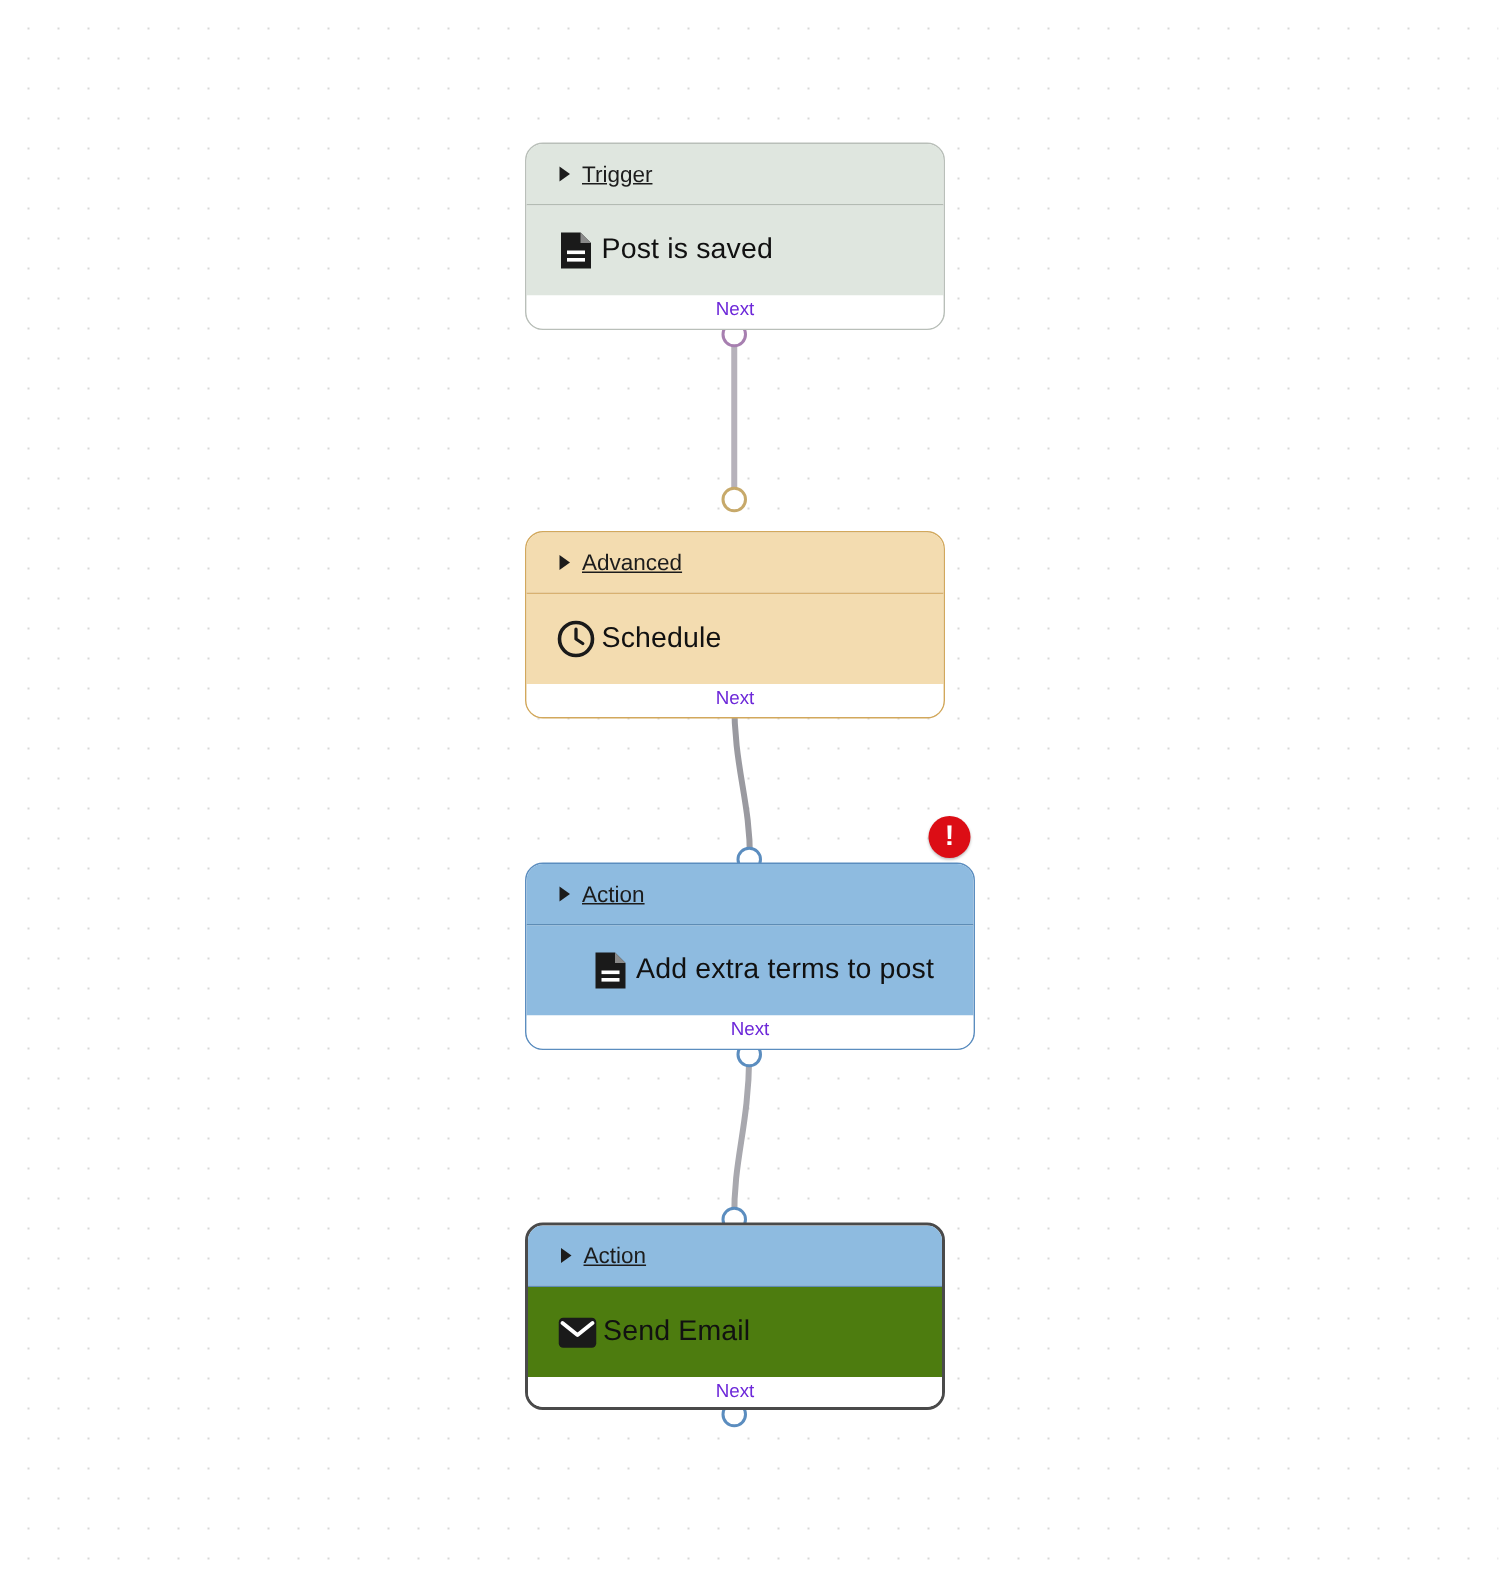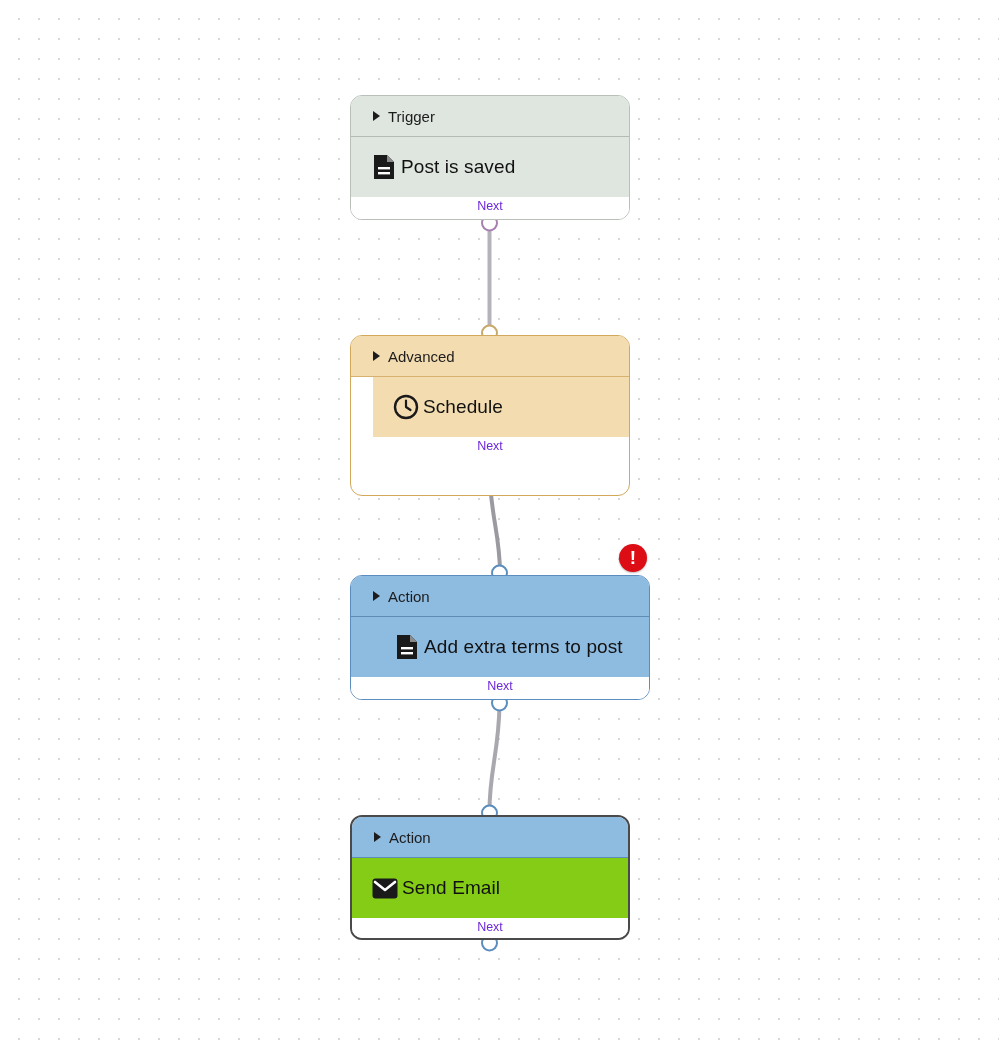--- a/index.html
+++ b/index.html
@@ -38,20 +38,21 @@
   }
   .node-header {
     display: flex;
     align-items: center;
     gap: 8px;
     height: 40px;
     padding: 0 0 0 22px;
     box-sizing: border-box;
     font-size: 15px;
     color: #1c1c1c;
+    text-decoration: underline;
   }
   .disclosure {
     display: inline-block;
     width: 0; height: 0;
     border-left: 7px solid #1c1c1c;
     border-top: 5px solid transparent;
     border-bottom: 5px solid transparent;
     flex: 0 0 auto;
   }
   .node-divider {
@@ -98,46 +99,46 @@
   .node.trigger {
     left: 350px; top: 95px;
     width: 280px; height: 125px;
     border: 1px solid #b9bfb9;
   }
   .node.trigger .node-header { background: #dfe6df; }
   .node.trigger .node-divider { background: #b3bbb3; }
   .node.trigger .node-body   { background: #dfe6df; }
 
   .node.advanced {
-    left: 350px; top: 335px;
-    width: 280px; height: 161px;
+    left: 350px; top: 354px;
+    width: 280px; height: 125px;
     border: 1px solid #d2a85c;
     text-align: center;
   }
   .node.advanced .node-header { background: #f3dcb0; }
   .node.advanced .node-divider { background: #d8b171; }
-  .node.advanced .node-body   { background: #f3dcb0; margin-left: 22px; }
+  .node.advanced .node-body   { background: #f3dcb0; }
 
   .node.action-terms {
     left: 350px; top: 575px;
     width: 300px; height: 125px;
     border: 1px solid #5b8dbf;
   }
   .node.action-terms .node-header { background: #8ebbe0; }
   .node.action-terms .node-divider { background: #5d8cb5; }
   .node.action-terms .node-body   { background: #8ebbe0; padding-left: 43px; }
 
   .node.action-email {
     left: 350px; top: 815px;
     width: 280px; height: 125px;
     border: 2px solid #4a4a4a;
   }
   .node.action-email .node-header { background: #8ebbe0; }
   .node.action-email .node-divider { background: #5d8cb5; }
-  .node.action-email .node-body   { background: #84cc16; }
+  .node.action-email .node-body   { background: #4d7c0f; }
 
   
   .error-badge {
     position: absolute;
     left: 619px;
     top: 544px;
     width: 28px;
     height: 28px;
     border-radius: 50%;
     background: #dc0d15;

